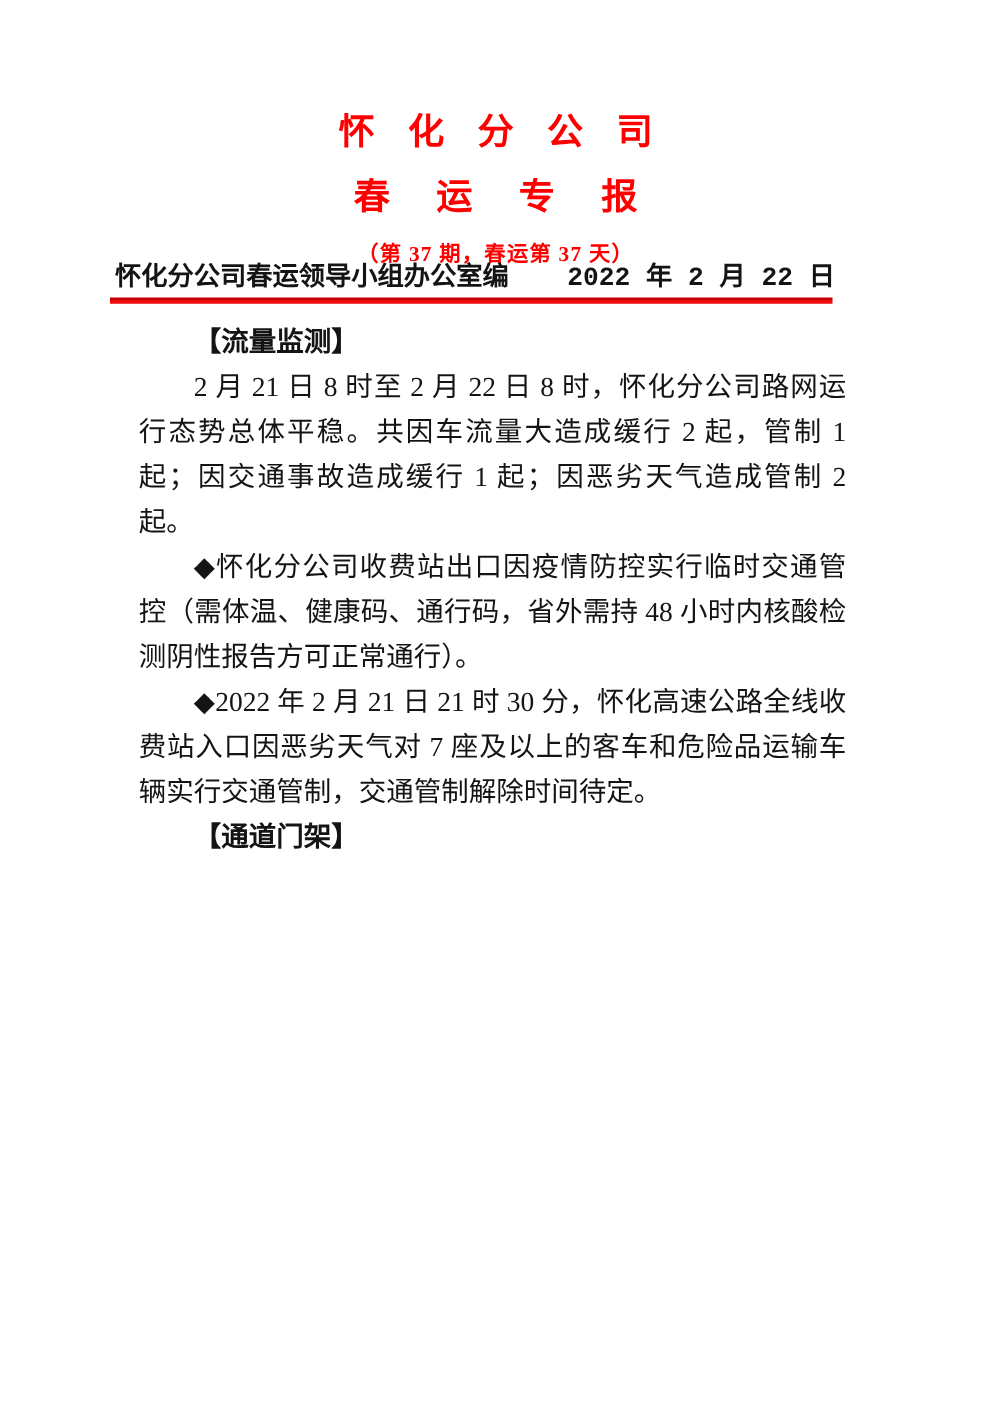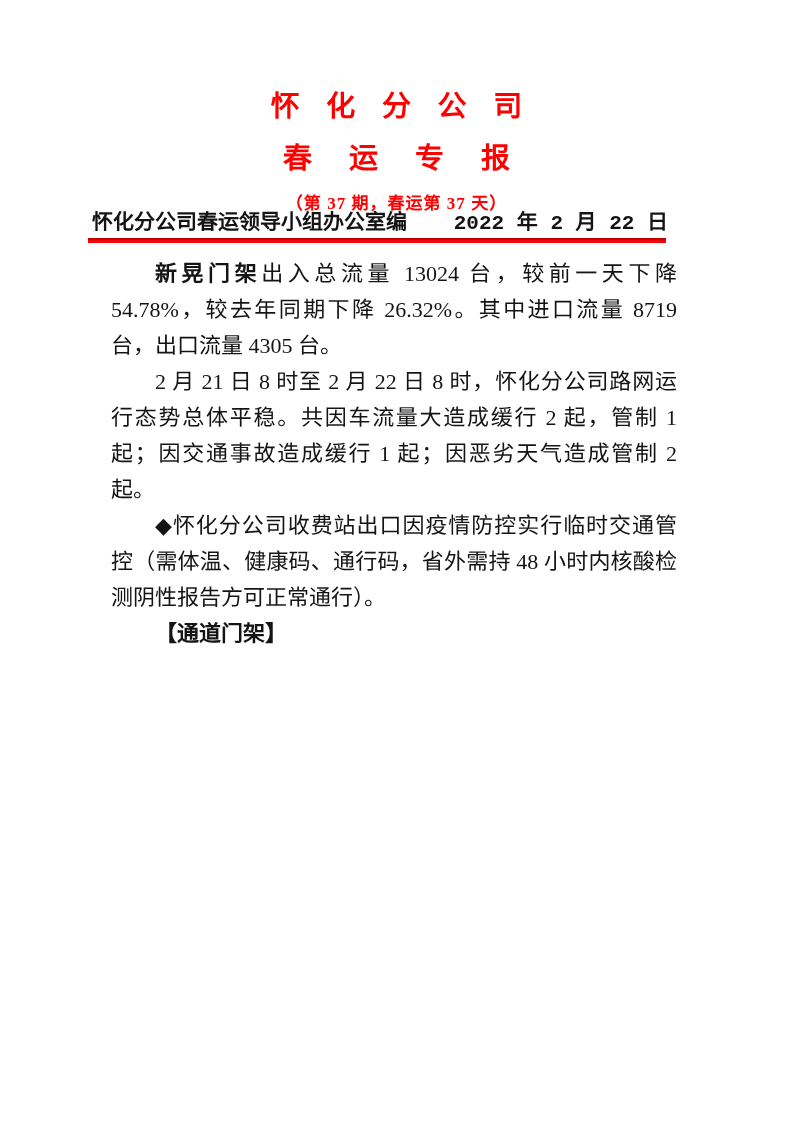--- a/index.html
+++ b/index.html
@@ -92,19 +92,20 @@
     <div class="issue">（第 37 期，春运第 37 天）</div>
   </header>
 
   <div class="masthead">
     <span>怀化分公司春运领导小组办公室编</span>
     <span>2022 年 2 月 22 日</span>
   </div>
   <div class="rule"></div>
 
   <main class="doc-body">
-      <p class="para"><span class="lead">新晃门架</span>出入总流量 13024 台，较前一天下降 54.78%，较去年同期下降 26.32%。其中进口流量 8719 台，出口流量 4305 台。</p>
+      <p class="heading">【流量监测】</p>
       <p class="para">2 月 21 日 8 时至 2 月 22 日 8 时，怀化分公司路网运行态势总体平稳。共因车流量大造成缓行 2 起，管制 1 起；因交通事故造成缓行 1 起；因恶劣天气造成管制 2 起。</p>
       <p class="para">◆怀化分公司收费站出口因疫情防控实行临时交通管控（需体温、健康码、通行码，省外需持 48 小时内核酸检测阴性报告方可正常通行）。</p>
+      <p class="para">◆2022 年 2 月 21 日 21 时 30 分，怀化高速公路全线收费站入口因恶劣天气对 7 座及以上的客车和危险品运输车辆实行交通管制，交通管制解除时间待定。</p>
       <p class="heading">【通道门架】</p>
     </main>
 
 </div>
 
 </body></html>

